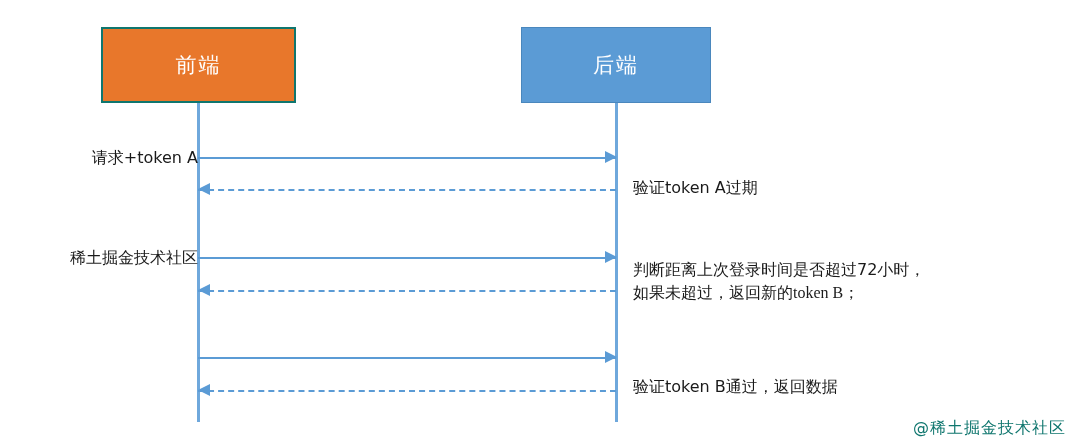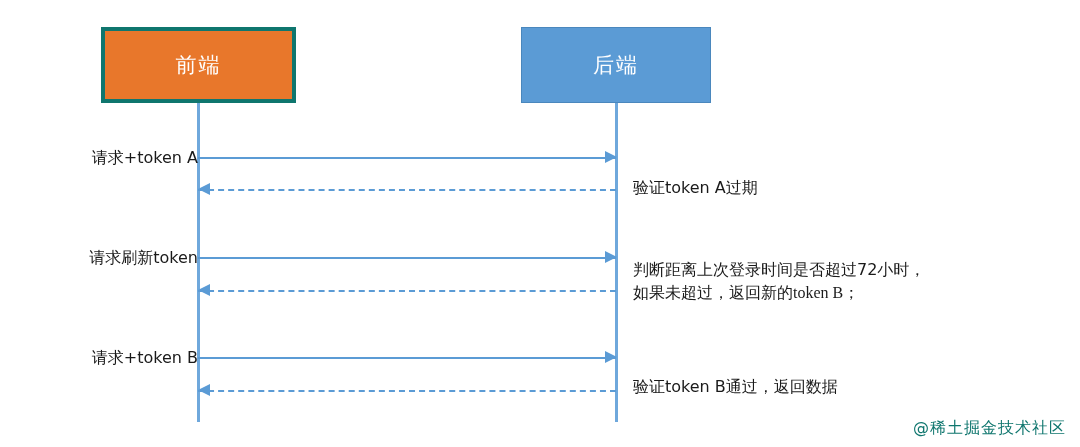--- a/index.html
+++ b/index.html
@@ -28,21 +28,21 @@
     color: #ffffff;
     font-size: 21px;
     letter-spacing: 2px;
   }
   .participant.frontend {
     left: 101px;
     top: 27px;
     width: 195px;
     height: 76px;
     background: #e8772b;
-    border: 4px solid #0f766e;
+    border: 2px solid #0f766e;
   }
   .participant.backend {
     left: 521px;
     top: 27px;
     width: 190px;
     height: 76px;
     background: #5b9bd5;
     border: 1px solid #4a87bd;
     font-family: Liberation Serif, serif;
   }
@@ -134,32 +134,31 @@
   <div class="msg-line" style="top:157px;"></div>
   <div class="arrowhead right" style="top:151px;"></div>
   <div class="label left-label" style="top:146px;">请求+token A</div>
 
   <div class="msg-line dashed" style="top:189px;"></div>
   <div class="arrowhead left" style="top:183px;"></div>
   <div class="label right-label" style="top:176px;text-align:right;">验证token A过期</div>
 
   <div class="msg-line" style="top:257px;"></div>
   <div class="arrowhead right" style="top:251px;"></div>
-  <div class="label left-label" style="top:246px;">请求刷新token</div>
+  <div class="label left-label" style="top:246px;">稀土掘金技术社区</div>
 
   <div class="msg-line dashed" style="top:290px;"></div>
   <div class="arrowhead left" style="top:284px;"></div>
   <div class="label right-label" style="top:258px;">
     <span class="l1">判断距离上次登录时间是否超过72小时，</span>
     <span class="l2">如果未超过，返回新的token B；</span>
   </div>
 
   <div class="msg-line" style="top:357px;"></div>
   <div class="arrowhead right" style="top:351px;"></div>
-  <div class="label left-label" style="top:346px;">请求+token B</div>
 
   <div class="msg-line dashed" style="top:390px;"></div>
   <div class="arrowhead left" style="top:384px;"></div>
   <div class="label right-label" style="top:375px;">验证token B通过，返回数据</div>
 
   <div class="watermark">@稀土掘金技术社区</div>
 
 </div>
 
 </body></html>

